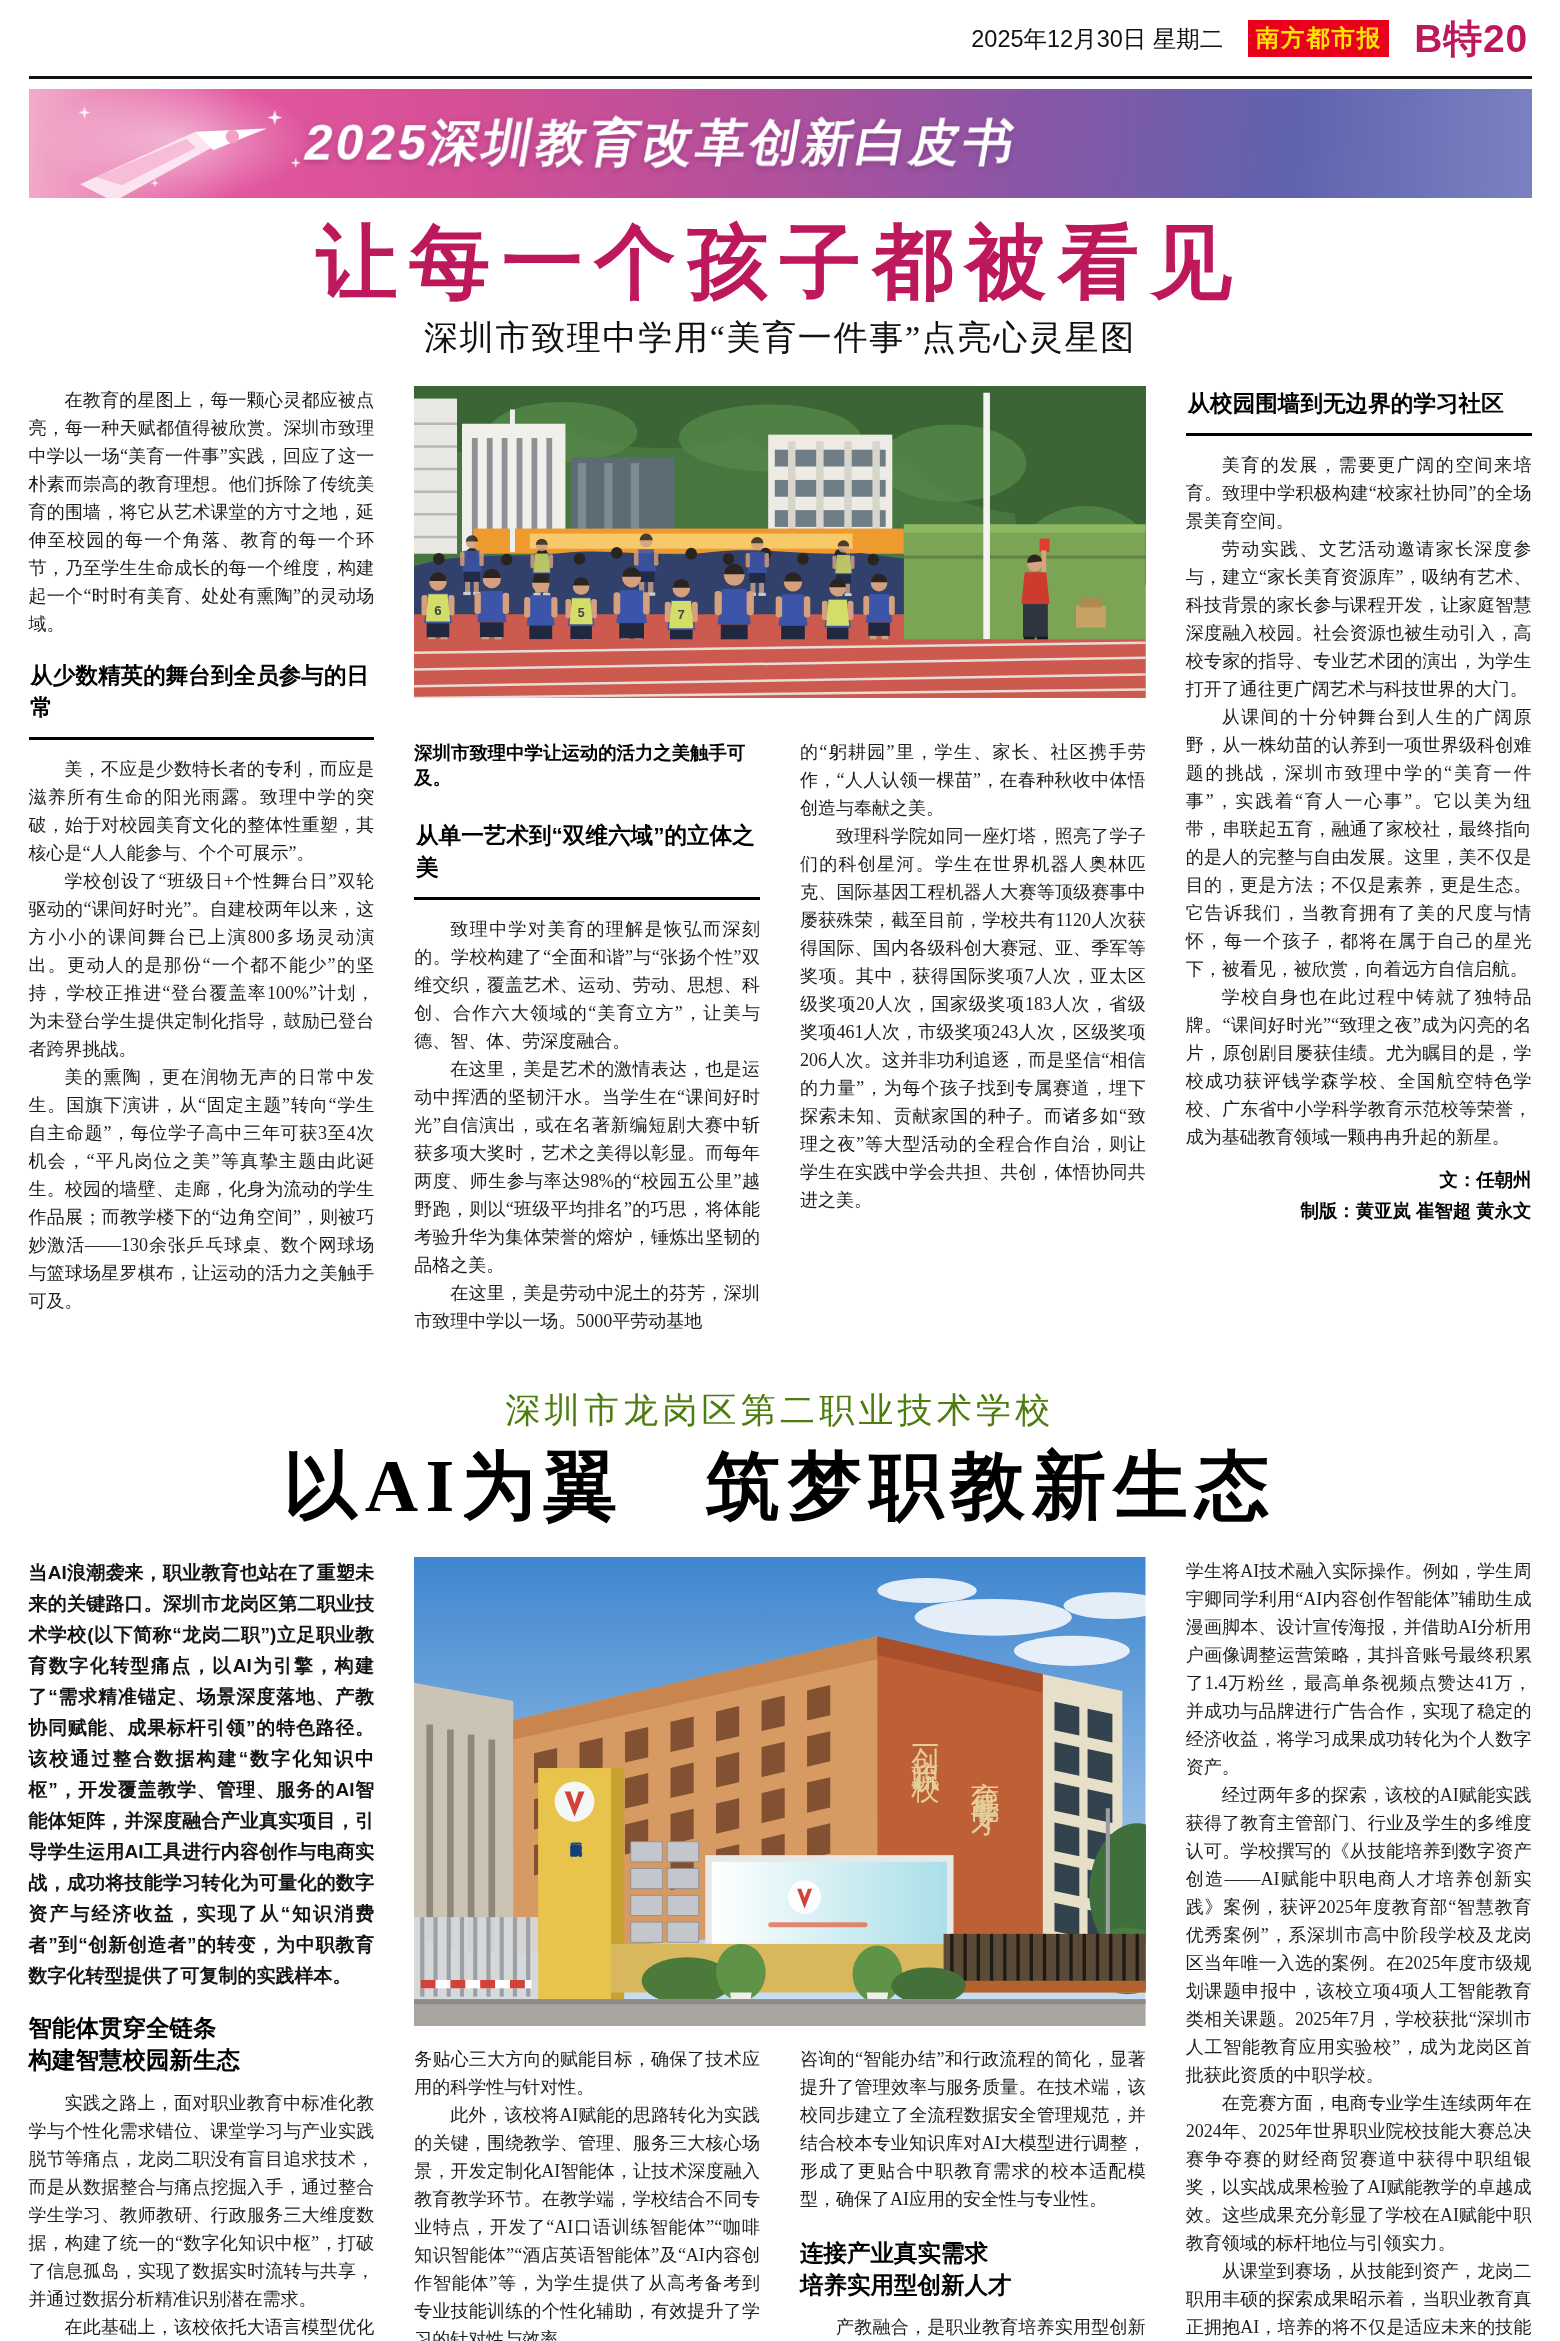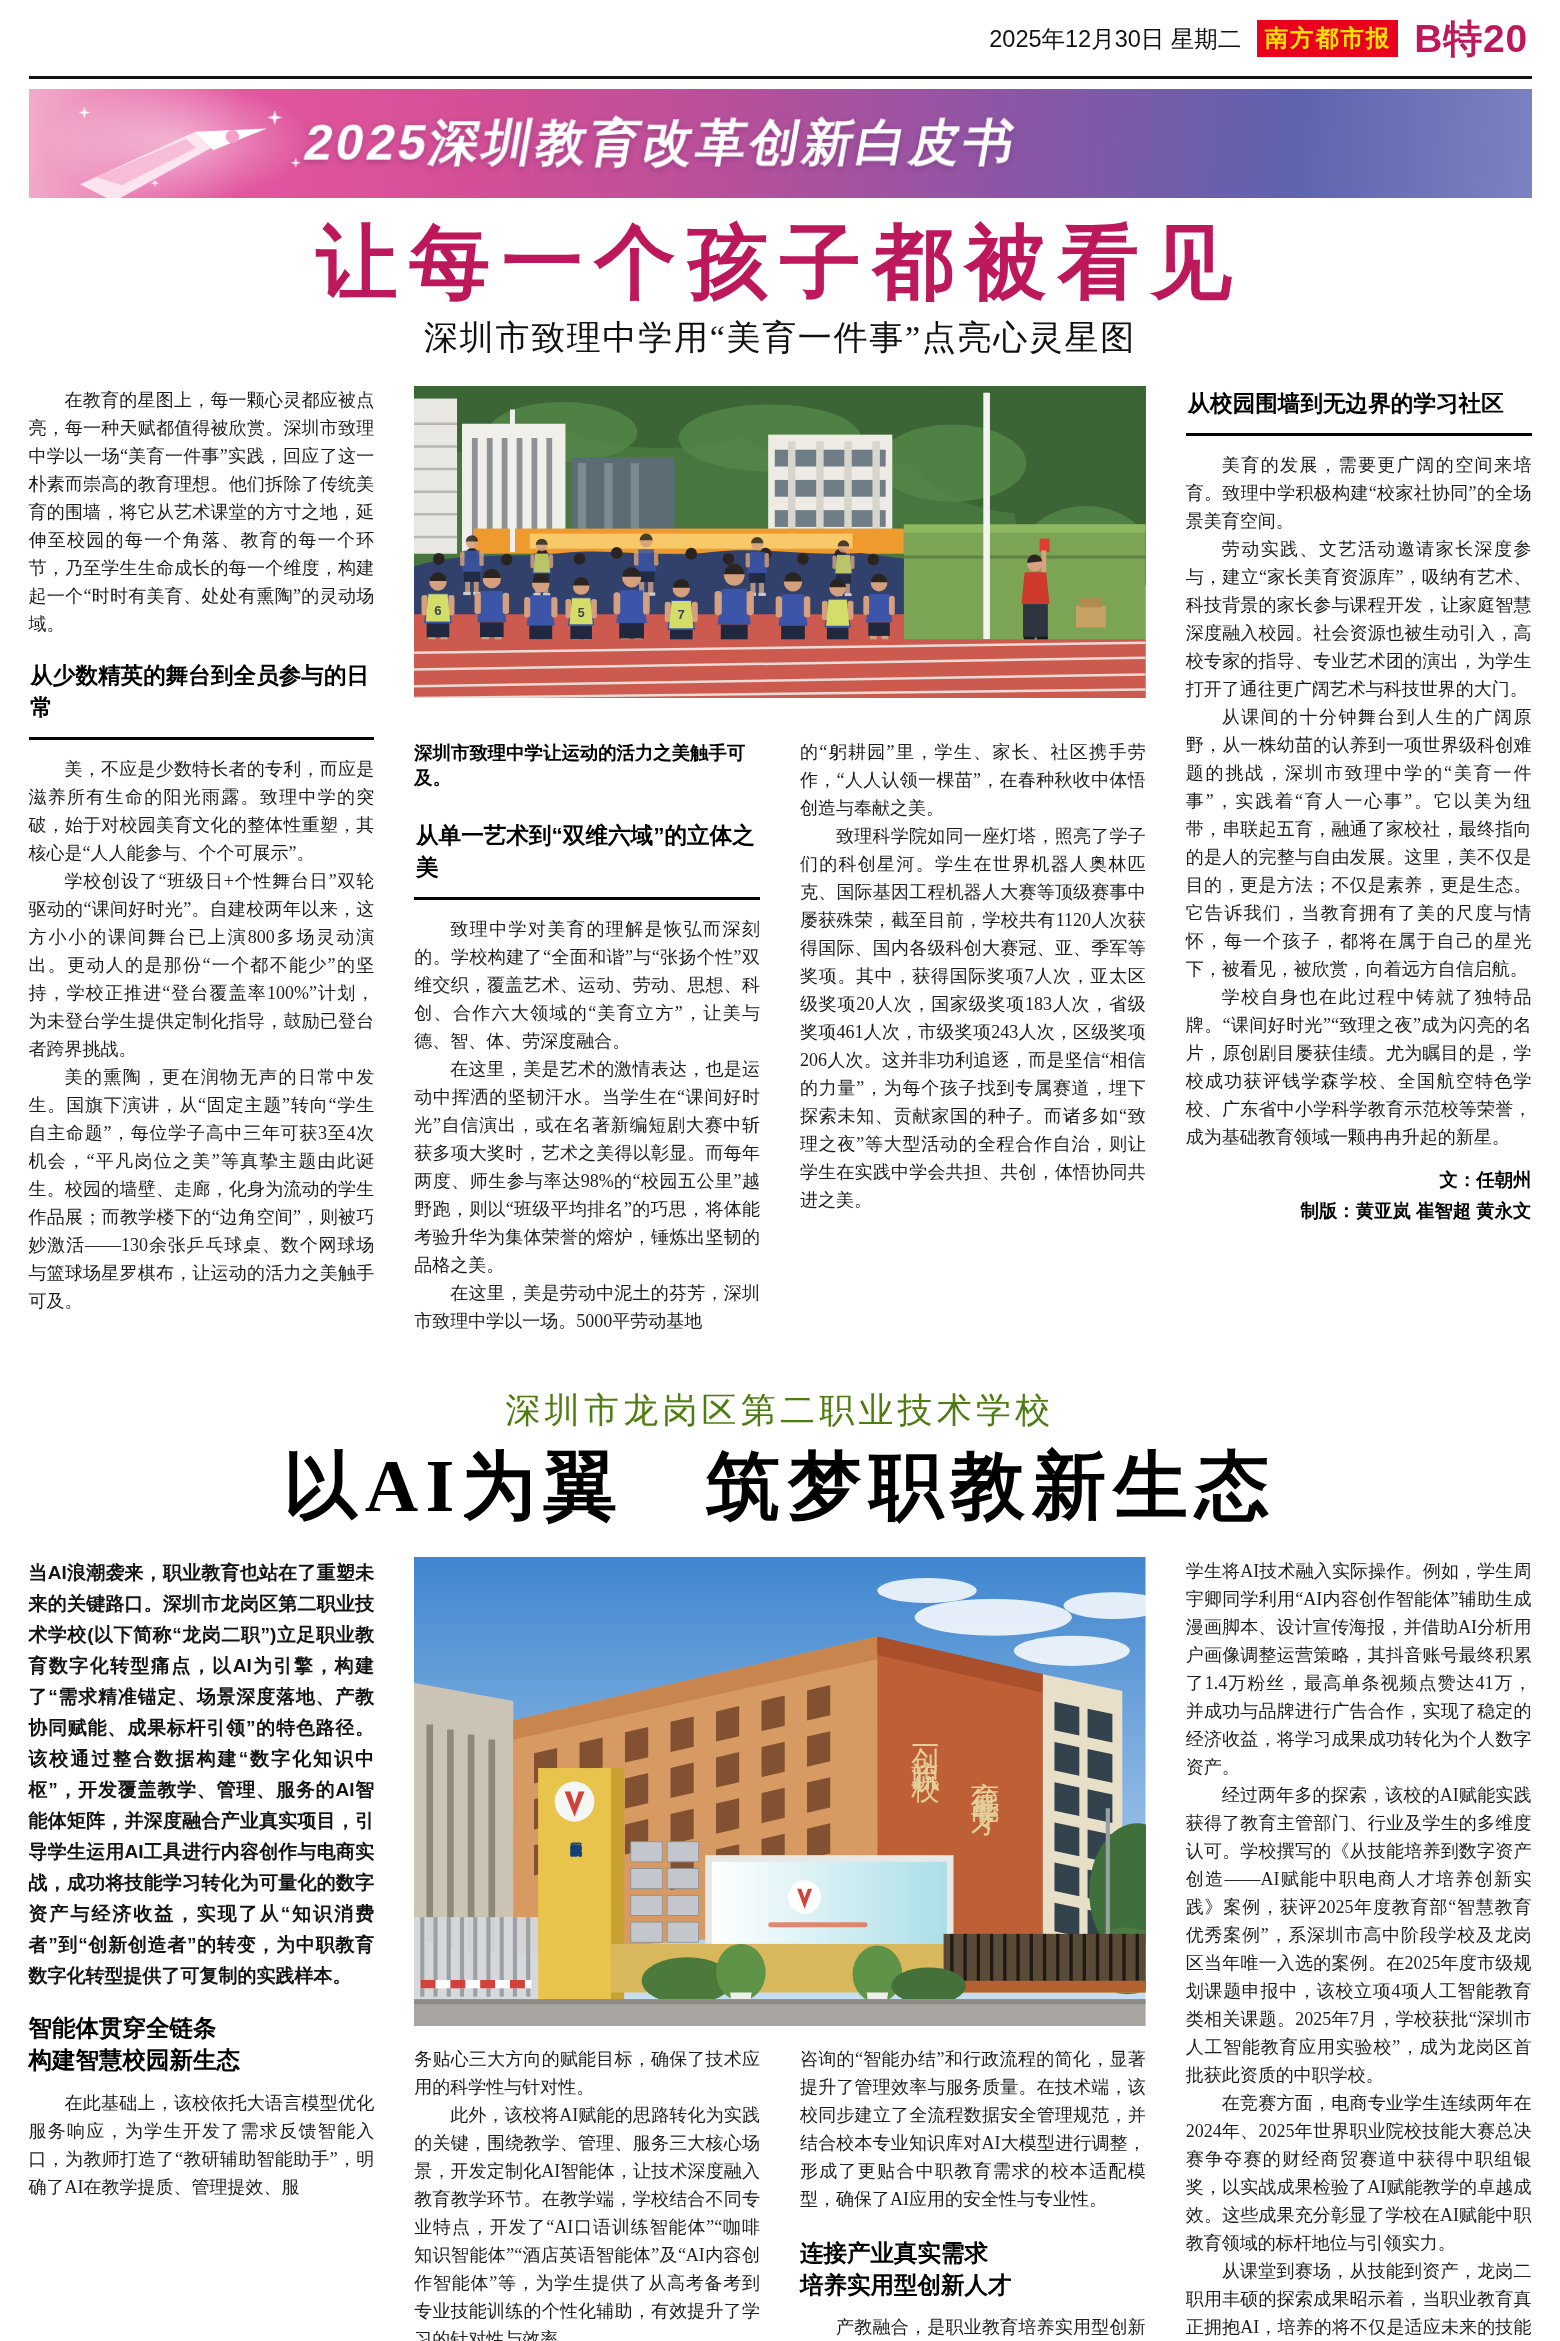--- a/index.html
+++ b/index.html
@@ -1,20 +1,20 @@
 <!DOCTYPE html>
 <html style="--masthead-bg: #e8001c; --masthead-text: #ffe400; --banner-magenta: #d44f95; --banner-blue: #5f63ae; --track-red: #cd5a4e;font-size:13.4px"><head>
 <meta charset="utf-8">
 <style>
   html,body{margin:0;padding:0;background:#ffffff;}
   body{width:1560px;font-family:"Liberation Serif",serif;color:#1b1b1b;}
   .page{padding:5px 28.5px 15px;}
 
   
-  .topbar{display:flex;justify-content:flex-end;align-items:center;gap:16px;
+  .topbar{display:flex;justify-content:flex-end;align-items:center;gap:25px;
           padding:6.7px 3.4px 10px;border-bottom:3.4px solid #101010;
           font-family:"Liberation Sans",sans-serif;}
   .topbar-date{font-size:23.5px;color:#111;}
   .masthead{background:var(--masthead-bg,#e8001c);color:var(--masthead-text,#ffe400);
             font-weight:700;font-size:23.5px;padding:1.7px 7.5px 3.4px;letter-spacing:1.7px;}
   .page-no{font-size:39px;font-weight:800;letter-spacing:0.8px;color:#be185d;}
 
   
   .banner{position:relative;height:109px;margin-top:10px;overflow:hidden;
     background:linear-gradient(93deg,#f2abcb 0%,#e2569e 14%,#d44f95 30%,#b5509b 48%,#8a56a6 66%,#5f63ae 84%,#7a82c2 100%);}
@@ -295,20 +295,21 @@
     <div class="cols a2-cols">
 
       <div class="a2-col1">
         <div class="a2-intro">
           <p>当AI浪潮袭来，职业教育也站在了重塑未来的关键路口。深圳市龙岗区第二职业技术学校(以下简称“龙岗二职”)立足职业教育数字化转型痛点，以AI为引擎，构建了“需求精准锚定、场景深度落地、产教协同赋能、成果标杆引领”的特色路径。该校通过整合数据构建“数字化知识中枢”，开发覆盖教学、管理、服务的AI智能体矩阵，并深度融合产业真实项目，引导学生运用AI工具进行内容创作与电商实战，成功将技能学习转化为可量化的数字资产与经济收益，实现了从“知识消费者”到“创新创造者”的转变，为中职教育数字化转型提供了可复制的实践样本。</p>
         </div>
         <div class="sec-head2">
           <div>智能体贯穿全链条</div>
           <div>构建智慧校园新生态</div>
         </div>
+        <p class="body">实践之路上，面对职业教育中标准化教学与个性化需求错位、课堂学习与产业实践脱节等痛点，龙岗二职没有盲目追求技术，而是从数据整合与痛点挖掘入手，通过整合学生学习、教师教研、行政服务三大维度数据，构建了统一的“数字化知识中枢”，打破了信息孤岛，实现了数据实时流转与共享，并通过数据分析精准识别潜在需求。</p>
         <p class="body">在此基础上，该校依托大语言模型优化服务响应，为学生开发了需求反馈智能入口，为教师打造了“教研辅助智能助手”，明确了AI在教学提质、管理提效、服</p>
       </div>
 
       <div class="a2-photo photo-box">
         <svg viewBox="0 0 884 560" preserveAspectRatio="none">
           <defs>
             <linearGradient id="sky2" x1="0" y1="0" x2="0" y2="1">
               <stop offset="0" stop-color="#3f86cf"></stop>
                 <stop offset="1" stop-color="#cfe3f5"></stop>
             </linearGradient>

